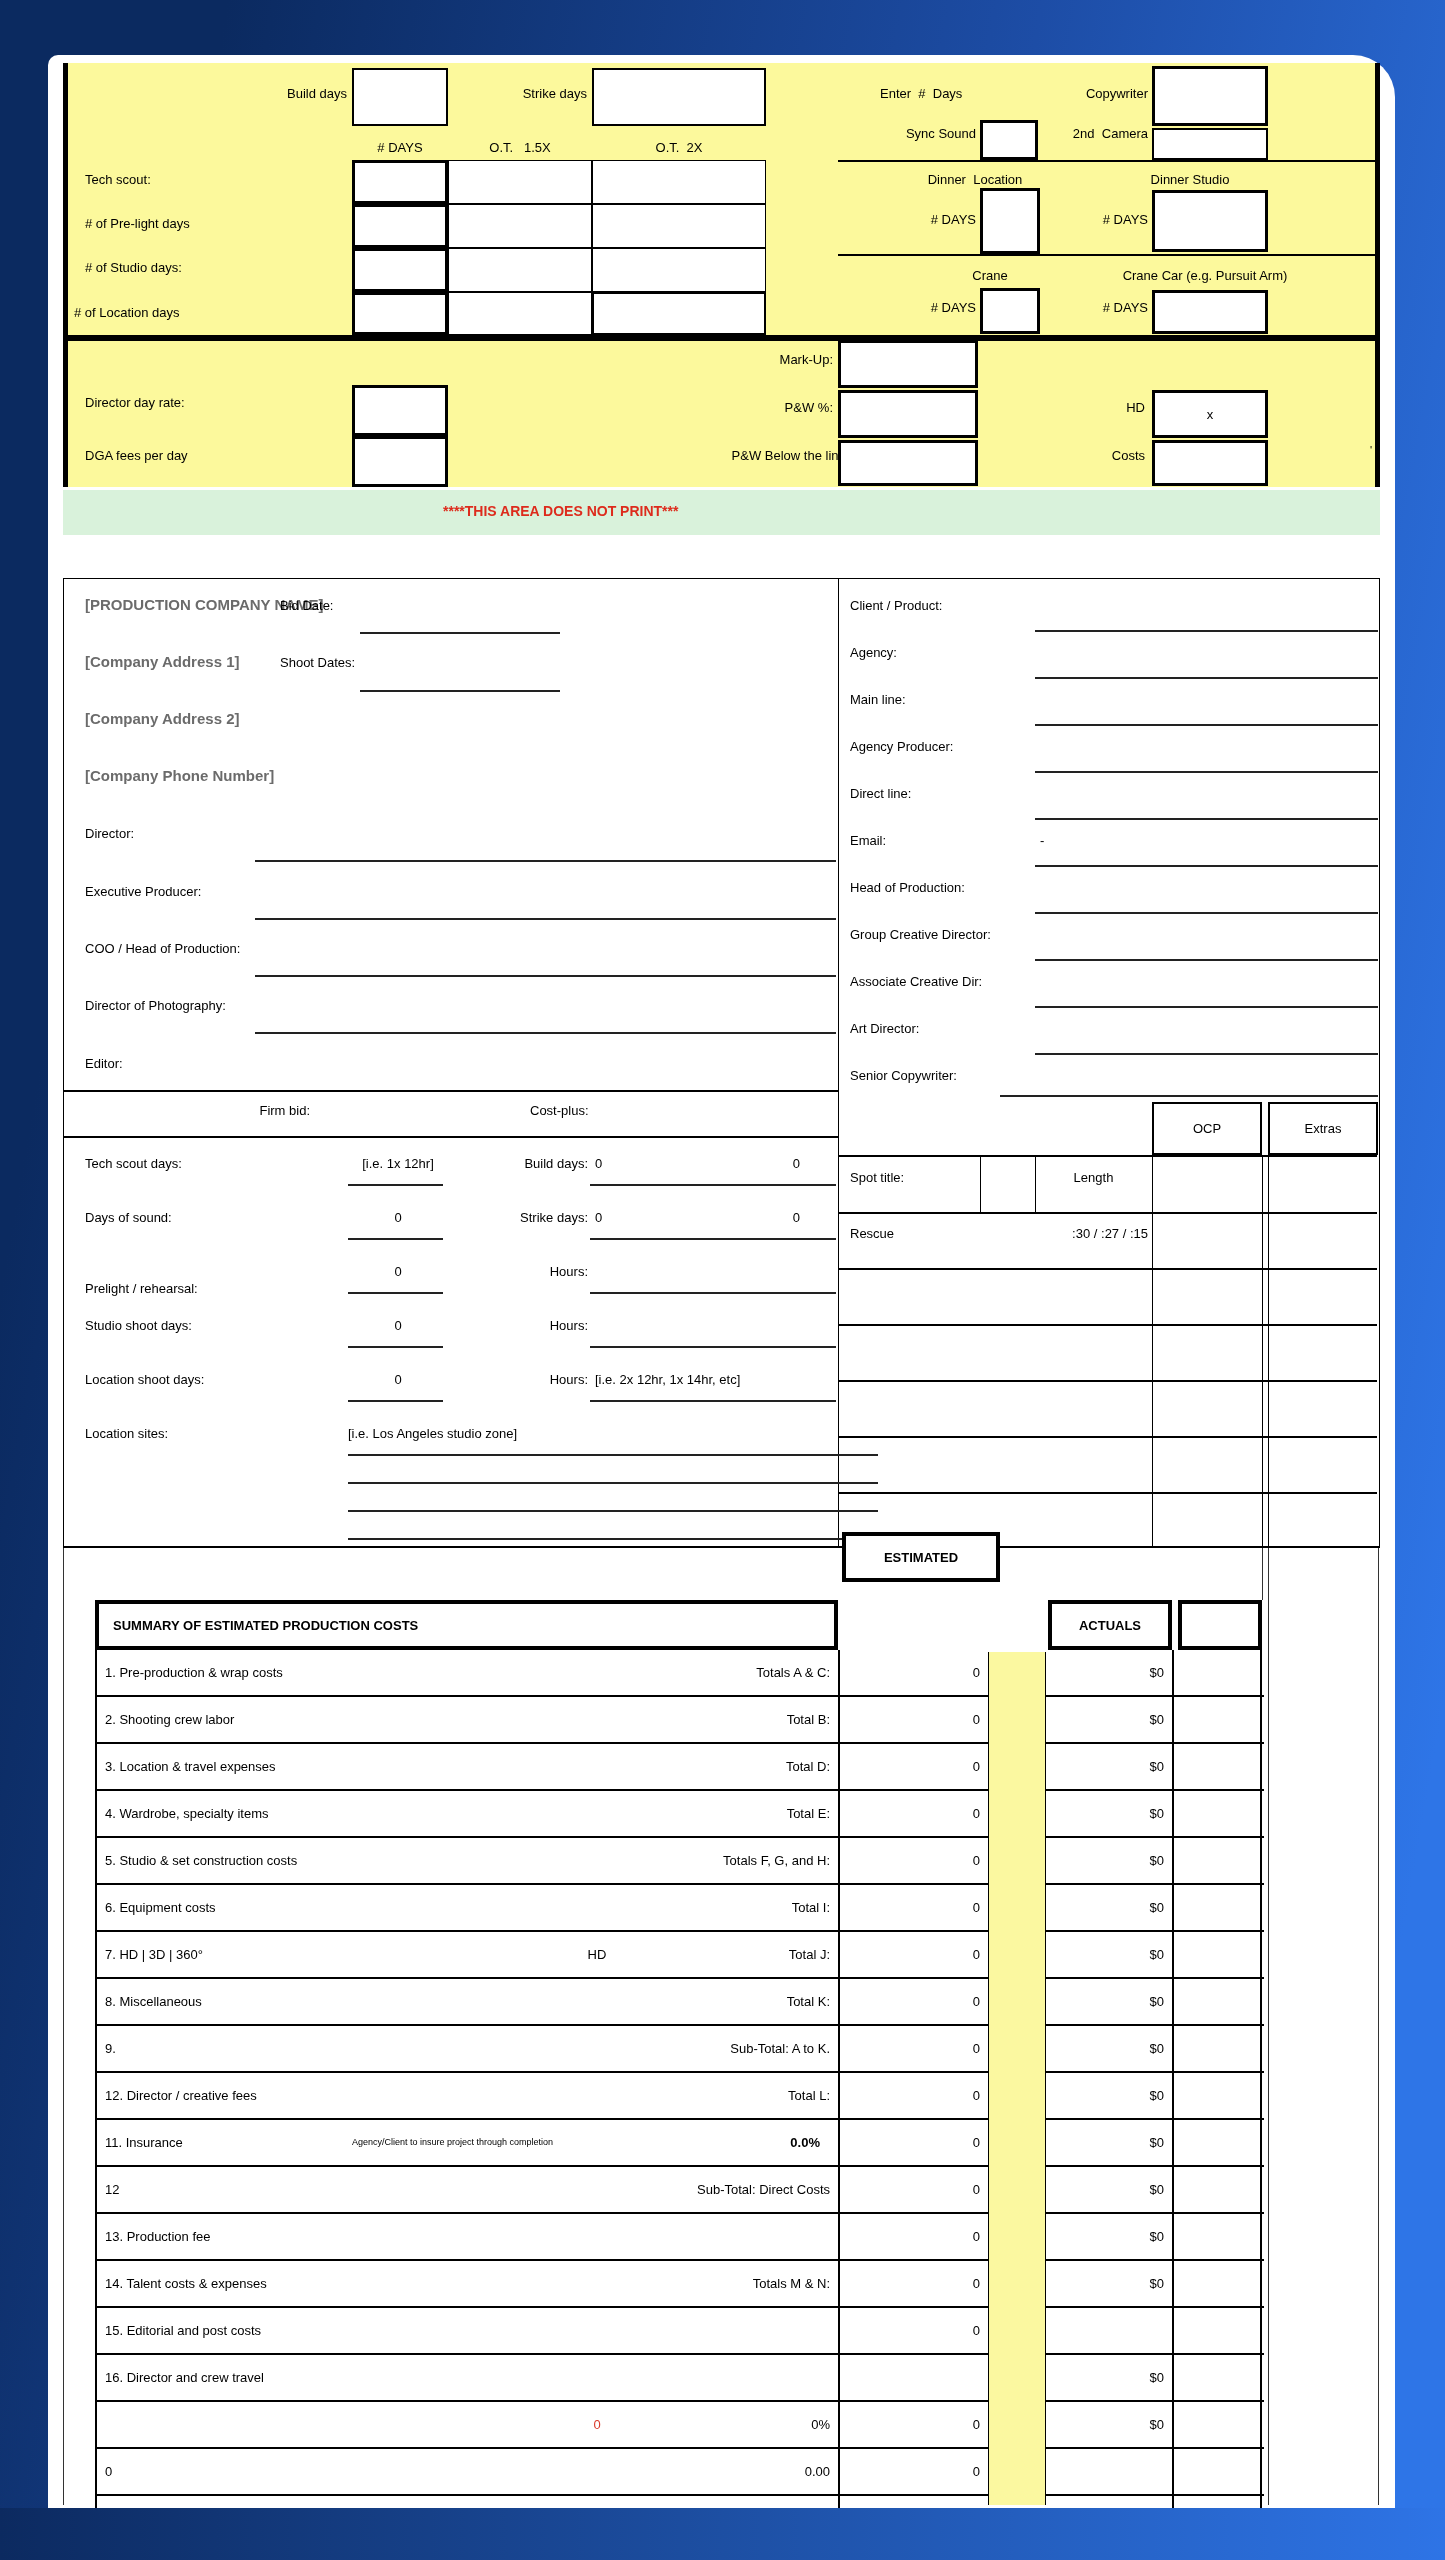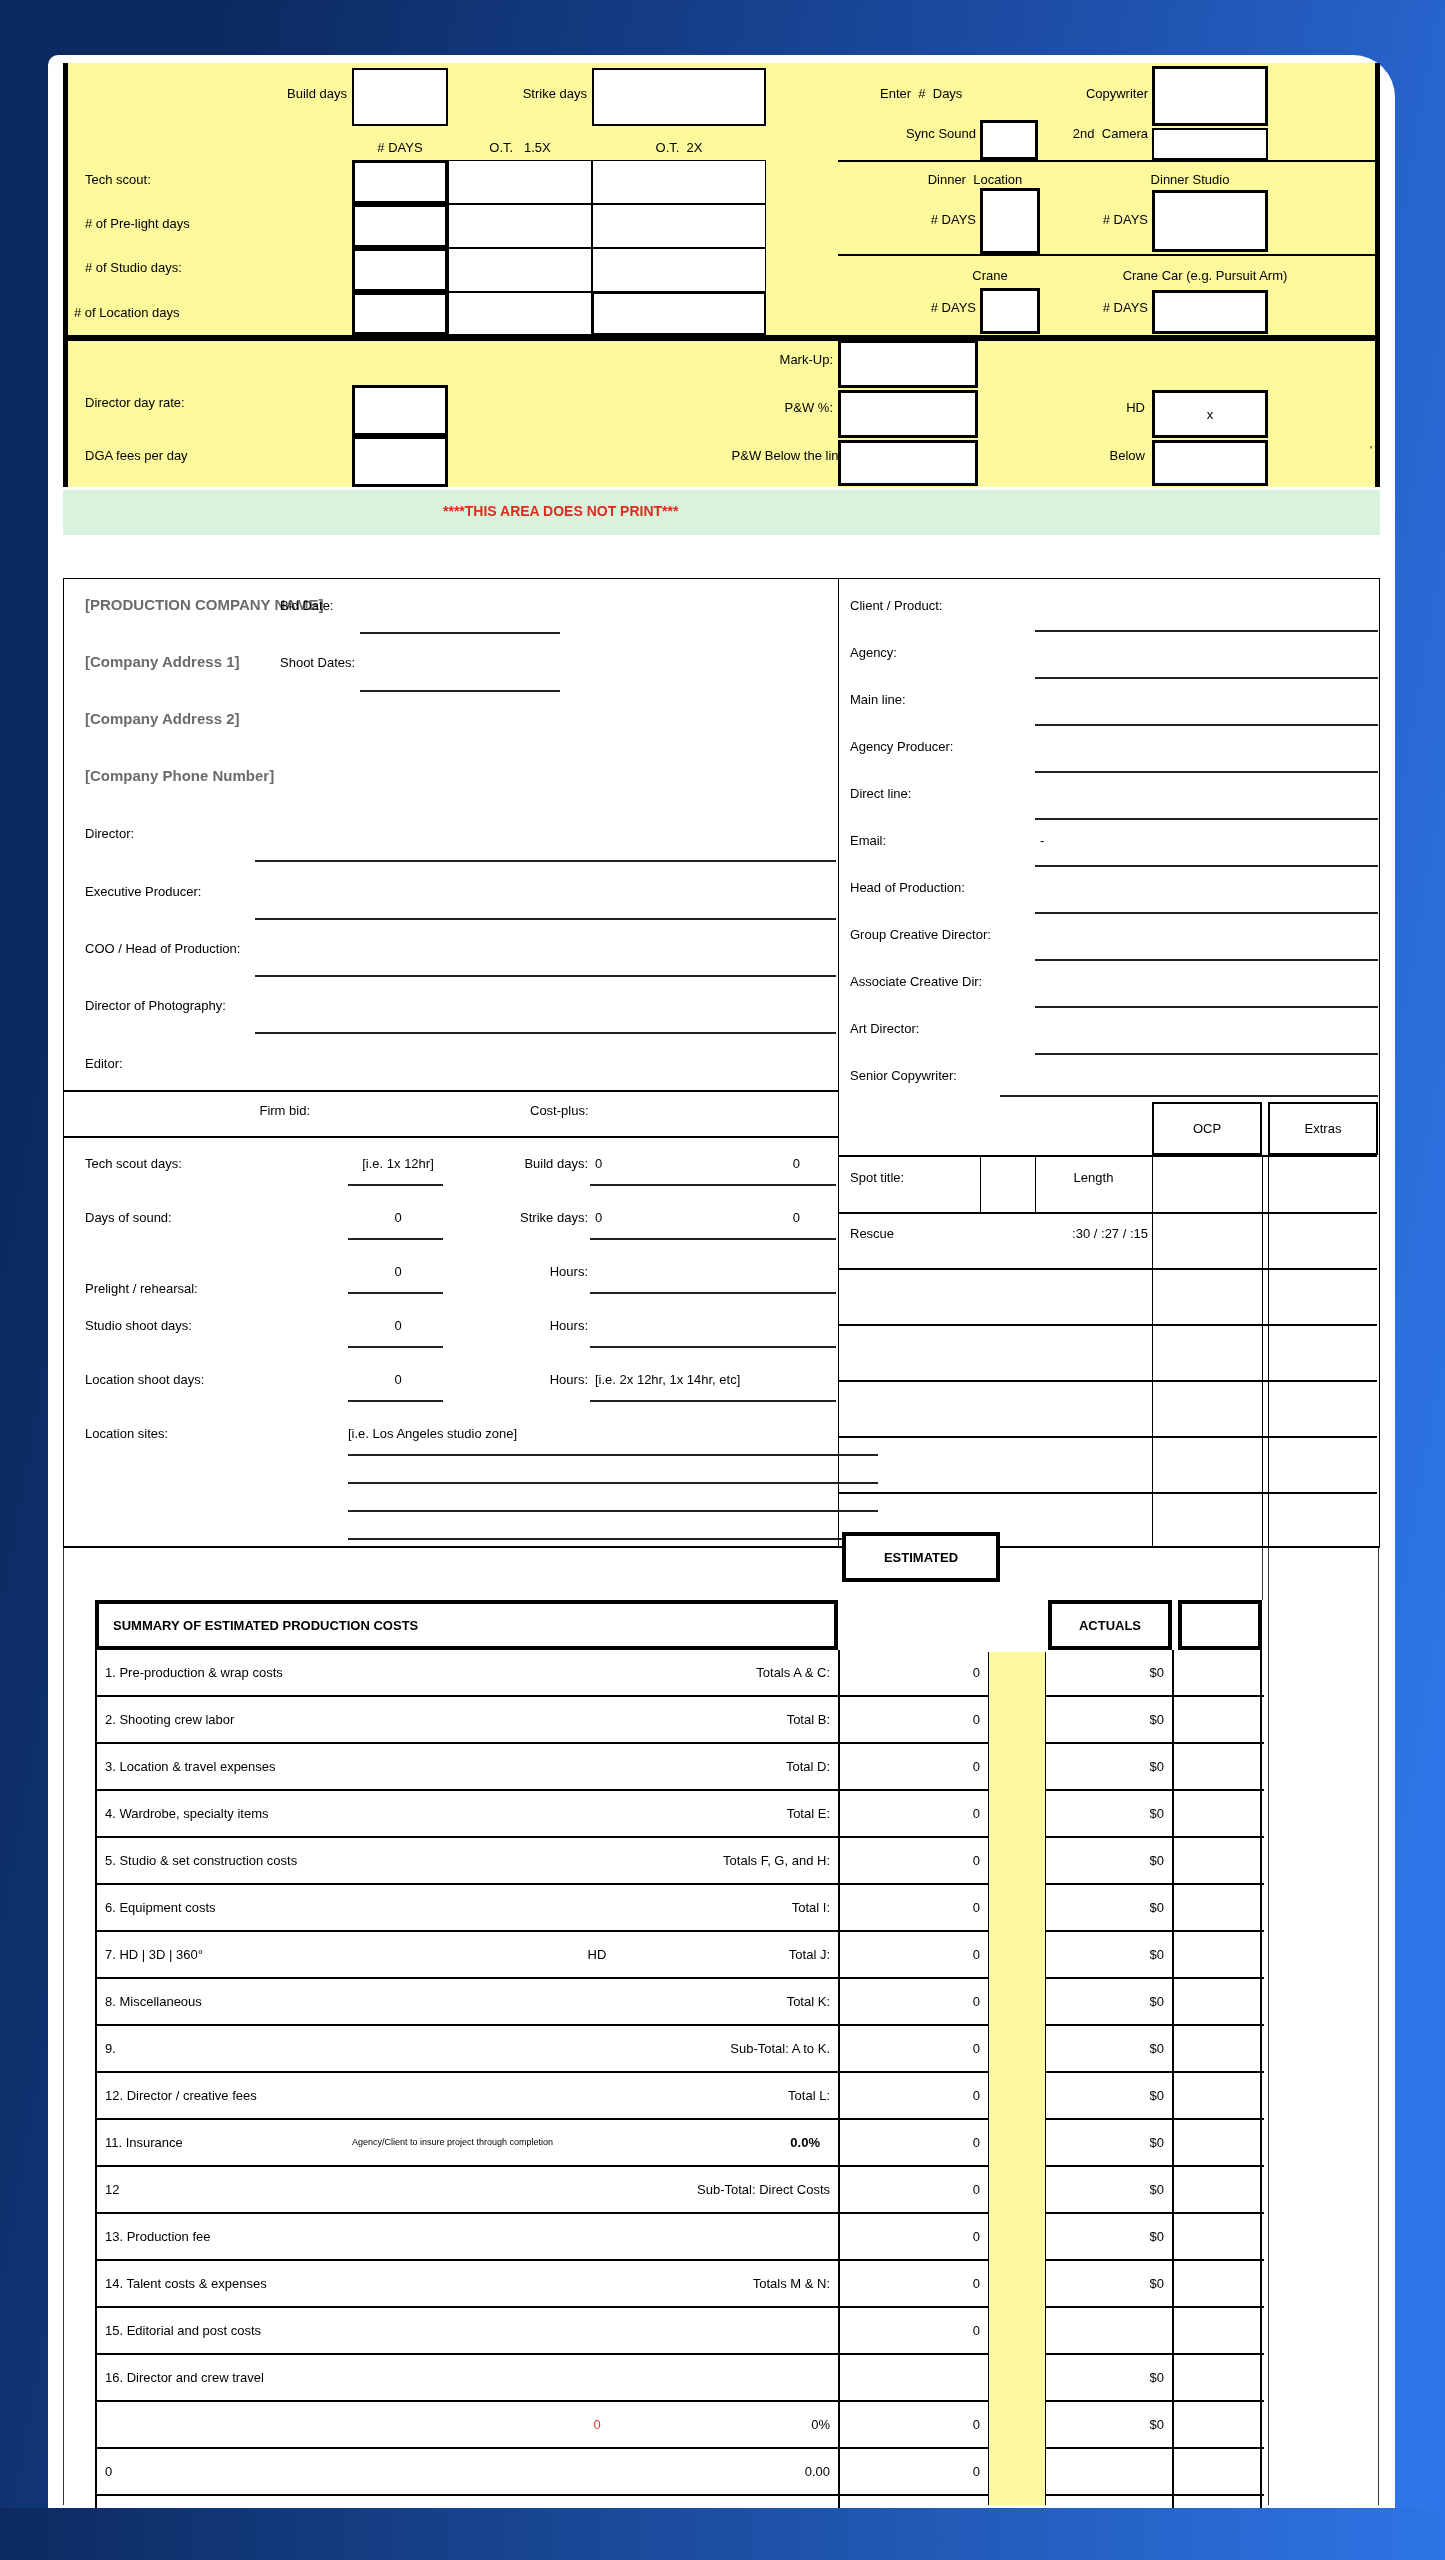--- a/index.html
+++ b/index.html
@@ -106,21 +106,21 @@
 
   <div class="t r" style="left:700px;top:352px;width:133px;">Mark-Up:</div>
   <div class="box b3" style="left:838px;top:340px;width:140px;height:48px;"></div>
   <div class="t r" style="left:700px;top:400px;width:133px;">P&amp;W %:</div>
   <div class="box b3" style="left:838px;top:390px;width:140px;height:48px;"></div>
   <div class="t r" style="left:670px;top:448px;width:183px;">P&amp;W Below the line?</div>
   <div class="box b3" style="left:838px;top:440px;width:140px;height:46px;"></div>
 
   <div class="t r" style="left:1080px;top:400px;width:65px;">HD</div>
   <div class="box b3 t c" style="left:1152px;top:390px;width:116px;height:48px;line-height:44px;">x</div>
-  <div class="t r" style="left:1080px;top:448px;width:65px;">Below</div>
+  <div class="t r" style="left:1080px;top:448px;width:65px;">Costs</div>
   <div class="box b3" style="left:1152px;top:440px;width:116px;height:46px;"></div>
   <div class="t" style="left:1370px;top:444px;font-size:11px;">'</div>
 
   <div class="t" style="left:85px;top:395px;">Director day rate:</div>
   <div class="box b3" style="left:352px;top:385px;width:96px;height:51px;"></div>
   <div class="t" style="left:85px;top:448px;">DGA fees per day</div>
   <div class="box b3" style="left:352px;top:436px;width:96px;height:51px;"></div>
 
   <div class="green" style="left:63px;top:490px;width:1317px;height:45px;"></div>
   <div class="banner" style="left:443px;top:503px;">****THIS AREA DOES NOT PRINT***</div>

